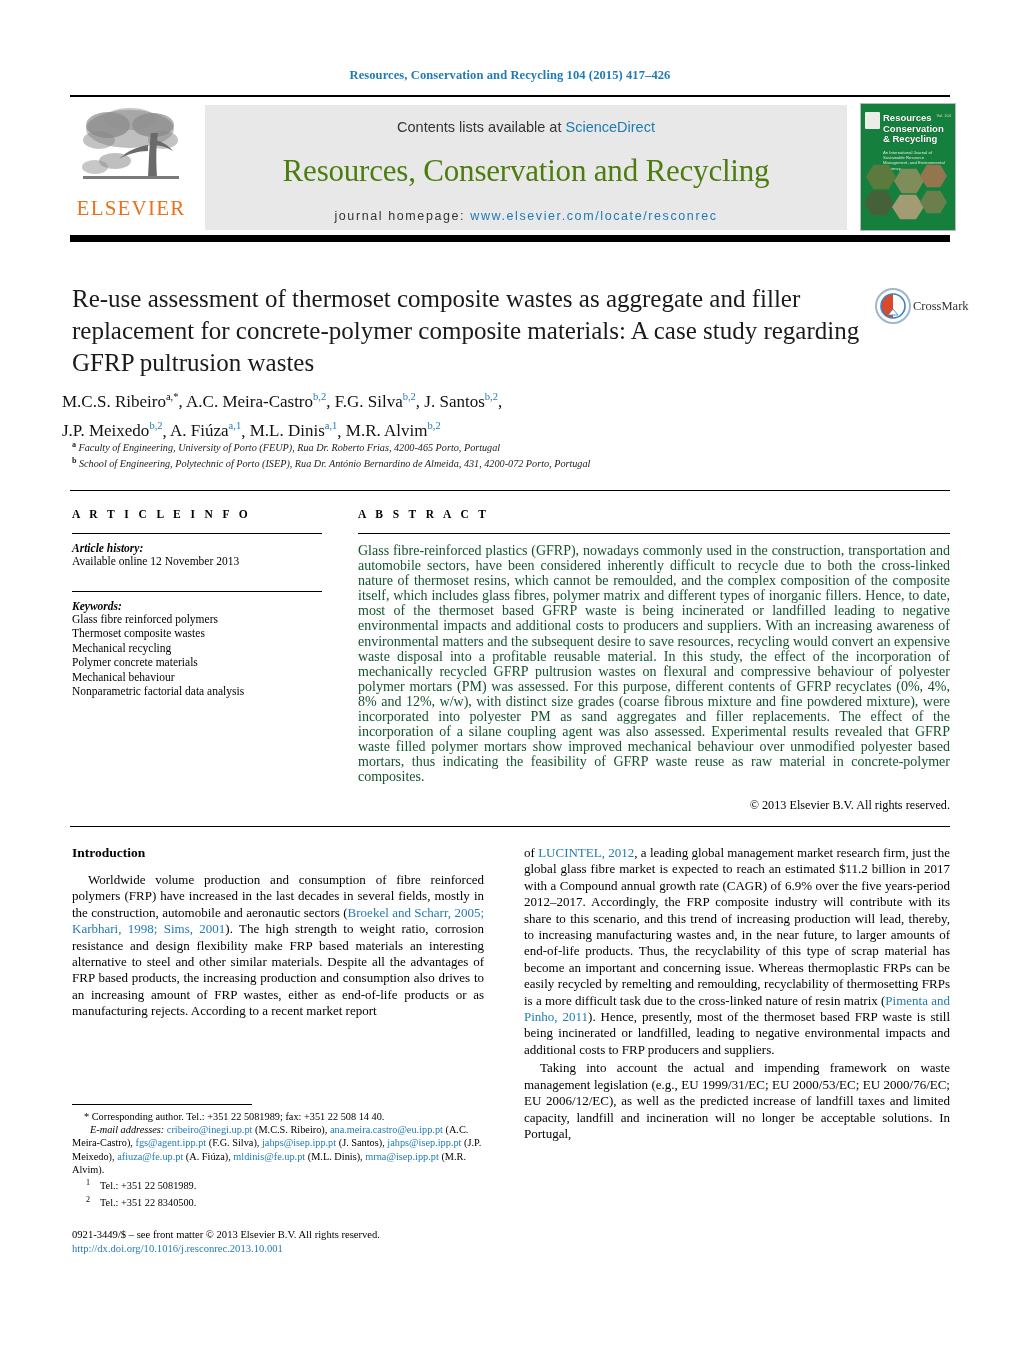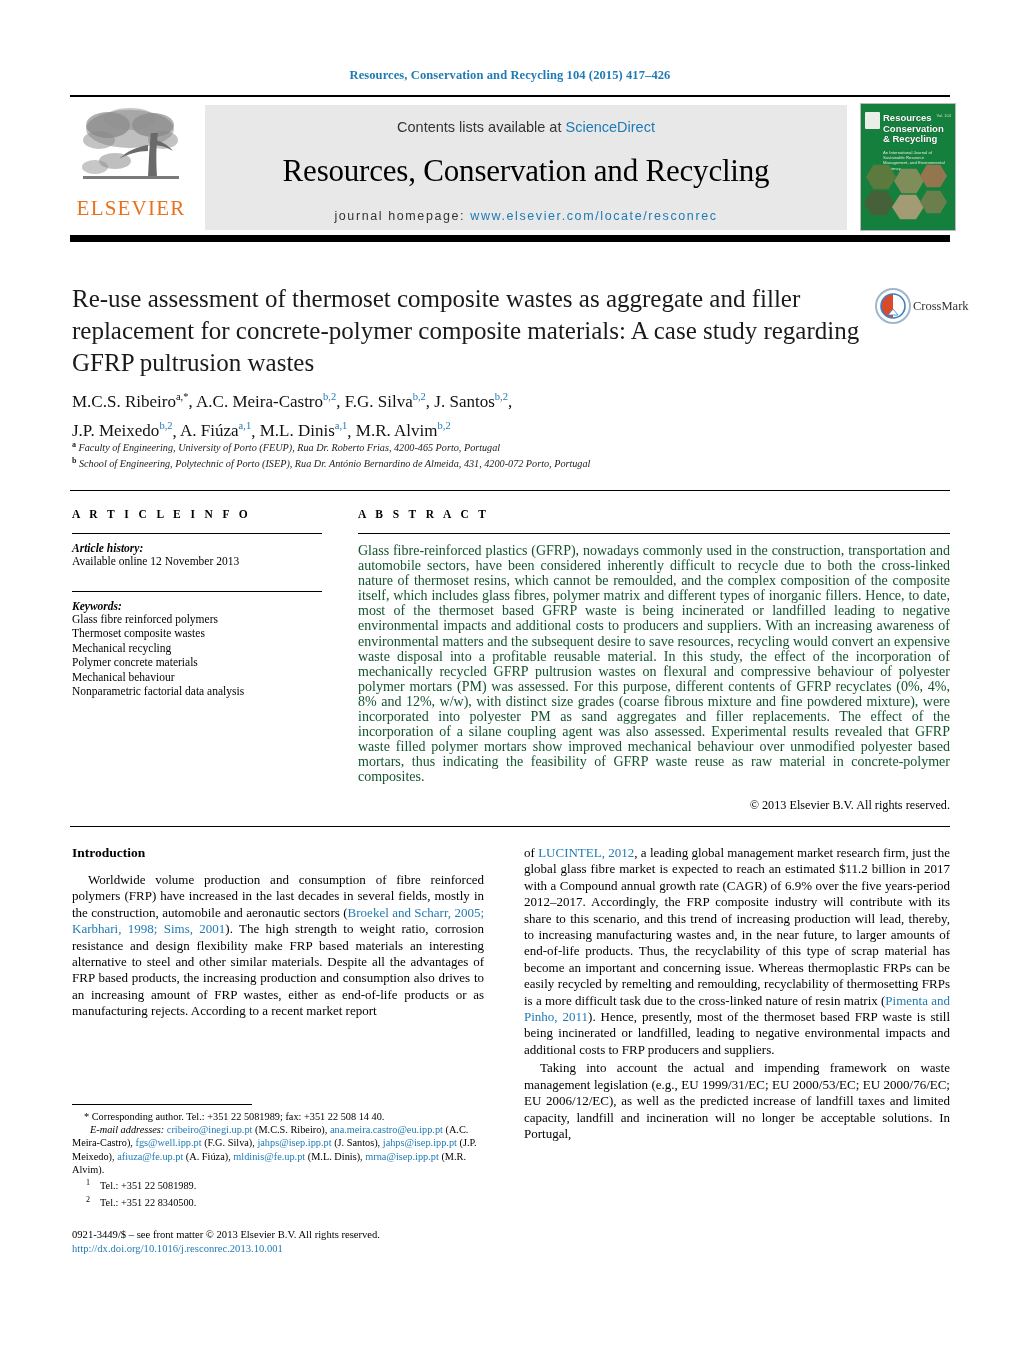--- a/index.html
+++ b/index.html
@@ -62,21 +62,21 @@
     margin-top: 14px;
     font-family: "Liberation Sans", sans-serif;
     font-size: 14.5px;
     color: #333;
   }
   .contents-line .sd { color: #1f7ab5; }
   .journal-name {
     margin-top: 18px;
     font-family: "Liberation Serif", serif;
     font-size: 31px;
-    color: #000000;
+    color: #4d7c0f;
     letter-spacing: -0.2px;
   }
   .homepage {
     margin-top: 20px;
     font-family: "Liberation Sans", sans-serif;
     font-size: 12.5px;
     letter-spacing: 1.6px;
     color: #333;
   }
   .homepage .url { color: #1f7ab5; }
@@ -126,21 +126,21 @@
     position: absolute; top: 288px; left: 875px;
     display: flex; align-items: center; gap: 2px;
   }
   .cm-badge { width: 36px; height: 36px; position: relative; }
   .cm-word {
     font-family: "Liberation Serif", serif; font-size: 12.5px; color: #333;
   }
 
   
   .authors {
-    position: absolute; top: 384px; left: 72px; width: 800px;
+    position: absolute; top: 384px; left: 62px; width: 800px;
     font-family: "Liberation Serif", serif;
     font-size: 17px;
     line-height: 25px;
     color: #111;
   }
   .authors sup { color: #1f7ab5; font-size: 10.5px; vertical-align: super; }
   .authors sup.star { color: #111; }
 
   .affils {
     position: absolute; top: 438px; left: 72px; width: 860px;
@@ -381,21 +381,21 @@
 <div class="foot-rule"></div>
 <div class="footnotes">
   <div class="fn-ind">
     <span>*</span>
     <span>Corresponding author. Tel.: +351 22 5081989; fax: +351 22 508 14 40.</span>
   </div>
   <div>
     <span style="padding-left:18px"></span><em>E-mail addresses:</em>
     <span class="lnk">cribeiro@inegi.up.pt</span> <span>(M.C.S. Ribeiro),</span>
     <span class="lnk">ana.meira.castro@eu.ipp.pt</span> <span>(A.C. Meira-Castro),</span>
-    <span class="lnk">fgs@well.ipp.pt</span> <span>(F.G. Silva),</span>
+    <span class="lnk">fgs@agent.ipp.pt</span> <span>(F.G. Silva),</span>
     <span class="lnk">jahps@isep.ipp.pt</span> <span>(J. Santos),</span>
     <span class="lnk">jahps@isep.ipp.pt</span> <span>(J.P. Meixedo),</span>
     <span class="lnk">afiuza@fe.up.pt</span> <span>(A. Fiúza),</span>
     <span class="lnk">mldinis@fe.up.pt</span> <span>(M.L. Dinis),</span>
     <span class="lnk">mrna@isep.ipp.pt</span> <span>(M.R. Alvim).</span>
   </div>
   <div>
     <span class="fn-num">1</span><span class="fn-tel">Tel.: +351 22 5081989.</span>
   </div>
   <div>

